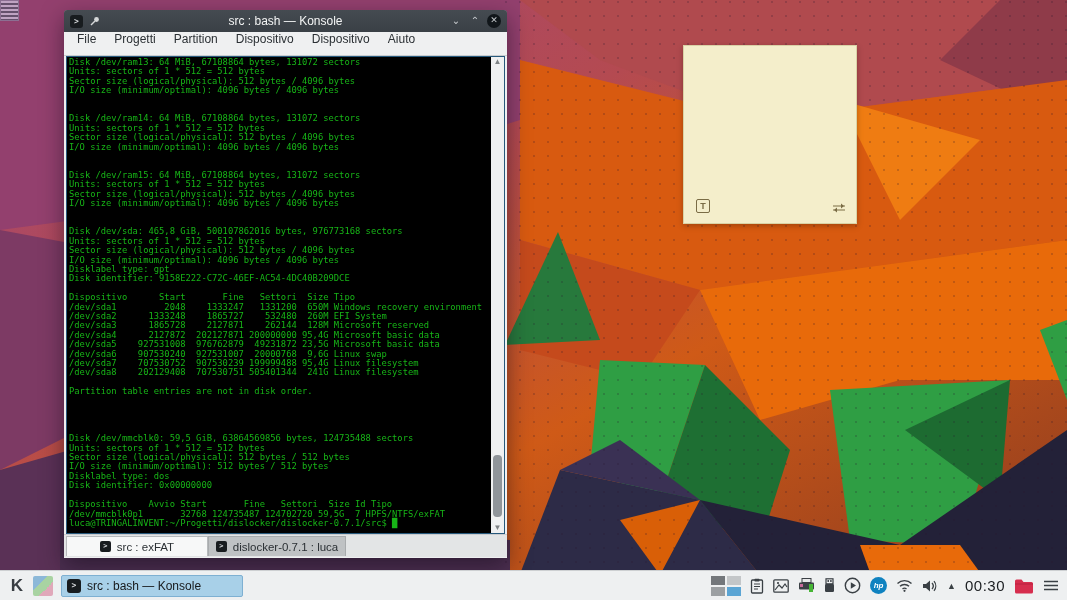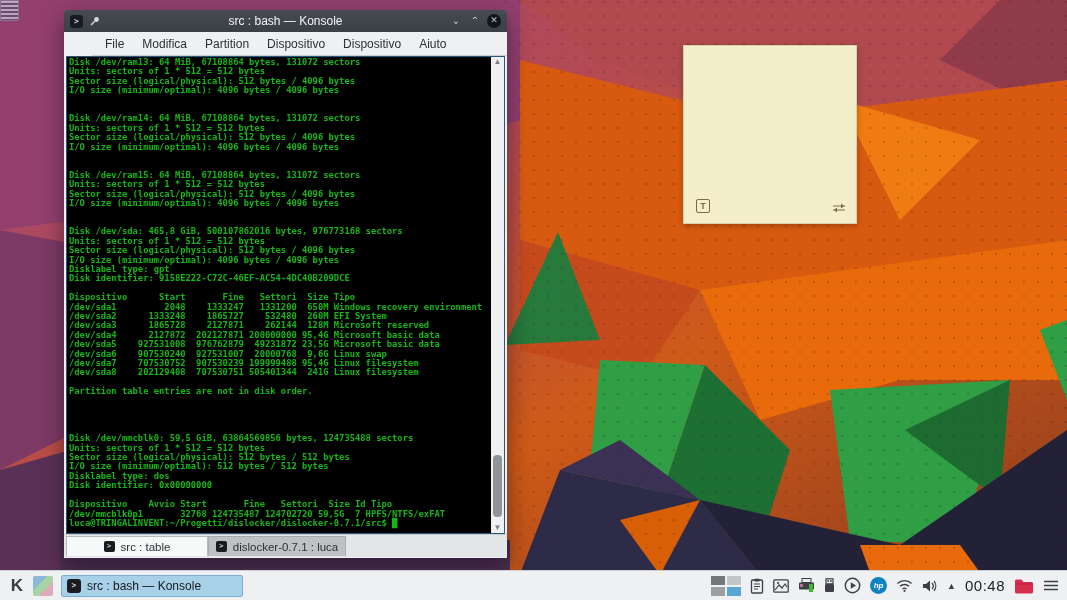--- a/index.html
+++ b/index.html
@@ -31,26 +31,26 @@
     font-size:12px;}
   .tb-left{display:flex;align-items:center;gap:6px;margin-left:6px;z-index:1;}
   .kicon{width:13px;height:13px;background:#181c1f;border-radius:3px;color:#d7dadc;
     font:bold 8px/13px "DejaVu Sans Mono",monospace;text-align:center;}
   .tb-right{margin-left:auto;display:flex;align-items:center;gap:5px;margin-right:6px;z-index:1;}
   .winbtn{width:14px;height:14px;color:#c9cdd0;font-size:10px;line-height:14px;
     text-align:center;cursor:default;}
   .closebtn{width:14px;height:14px;border-radius:50%;background:#11161a;color:#c3c7ca;
     font-size:9px;line-height:13px;text-align:center;}
 
-  .menubar{height:23px;display:flex;align-items:center;border-bottom:1px solid #c9cccf;margin-left:28px;}
+  .menubar{height:23px;display:flex;align-items:flex-start;border-bottom:1px solid #c9cccf;}
   .menu-item{padding:0 9px;font-size:12px;color:#2b3034;}
   .menu-item:first-child{margin-left:4px;}
 
   .termwrap{position:relative;height:478px;margin:0 2px;background:#000;
-    border:1px solid #27597c;box-sizing:border-box;font-weight:bold;}
+    border:1px solid #27597c;box-sizing:border-box;}
   .term{position:absolute;left:2px;top:1px;margin:0;color:#17b517;
     font-family:"DejaVu Sans Mono",monospace;font-size:8.8px;line-height:9.4px;
     white-space:pre;}
   .scrollbar{position:absolute;right:0;top:0;bottom:0;width:13px;background:#eff0f1;}
   .sb-arrow{position:absolute;left:0;width:13px;height:10px;color:#7d8184;
     font-size:8px;text-align:center;line-height:10px;}
   .sb-up{top:0;} .sb-down{bottom:0;}
   .sb-thumb{position:absolute;left:2px;width:9px;top:398px;height:62px;
     background:#90959a;border-radius:4px;}
 
@@ -159,21 +159,21 @@
       <div class="title-text">src : bash — Konsole</div>
       <div class="tb-right">
         <div class="winbtn">⌄</div>
         <div class="winbtn">⌃</div>
         <div class="closebtn">✕</div>
       </div>
     </div>
 
     <div class="menubar">
       <span class="menu-item">File</span>
-      <span class="menu-item">Modifica</span>
+      <span class="menu-item">Progetti</span>
       <span class="menu-item">Partition</span>
       <span class="menu-item">Dispositivo</span>
       <span class="menu-item">Dispositivo</span>
       <span class="menu-item">Aiuto</span>
     </div>
 
     <div class="termwrap">
       <pre class="term">Disk /dev/ram13: 64 MiB, 67108864 bytes, 131072 sectors
 Units: sectors of 1 * 512 = 512 bytes
 Sector size (logical/physical): 512 bytes / 4096 bytes
@@ -227,21 +227,21 @@
       <div class="scrollbar">
         <div class="sb-arrow sb-up">▲</div>
         <div class="sb-thumb"></div>
         <div class="sb-arrow sb-down">▼</div>
       </div>
     </div>
 
     <div class="tabbar">
       <div class="tab tab-active">
         <span class="tabicon">&gt;</span>
-        <span>src : table</span>
+        <span>src : exFAT</span>
       </div>
       <div class="tab tab-inactive">
         <span class="tabicon">&gt;</span>
         <span>dislocker-0.7.1 : luca</span>
       </div>
     </div>
   </div>
 
   <div class="taskbar">
     <div class="launcher">K</div>
@@ -315,21 +315,21 @@
       <div class="trayicon">
         <svg class="ico" width="16" height="14" viewBox="0 0 16 14">
           <polygon points="1,5 4,5 8,1.5 8,12.5 4,9 1,9" fill="#3a4045"></polygon>
           <path d="M10,4 a4.5,4.5 0 0 1 0,6" fill="none" stroke="#3a4045" stroke-width="1.3"></path>
           <path d="M12,2.2 a7.5,7.5 0 0 1 0,9.6" fill="none" stroke="#3a4045" stroke-width="1.3"></path>
         </svg>
       </div>
 
       <div class="caret-up">▲</div>
 
-      <div class="clock">00:48</div>
+      <div class="clock">00:30</div>
 
       <div class="trayicon">
         <svg class="ico" width="20" height="16" viewBox="0 0 20 16">
           <path d="M1,3 a1.5,1.5 0 0 1 1.5,-1.5 h5 l2,2.5 h8 a1.5,1.5 0 0 1 1.5,1.5 v8.5 a1.5,1.5 0 0 1 -1.5,1.5 h-15 a1.5,1.5 0 0 1 -1.5,-1.5 z" fill="#d62e4e"></path>
           <path d="M1,6 h18" stroke="#b8203e" stroke-width="1"></path>
         </svg>
       </div>
 
       <div class="trayicon">
         <svg class="ico" width="16" height="13" viewBox="0 0 16 13">

